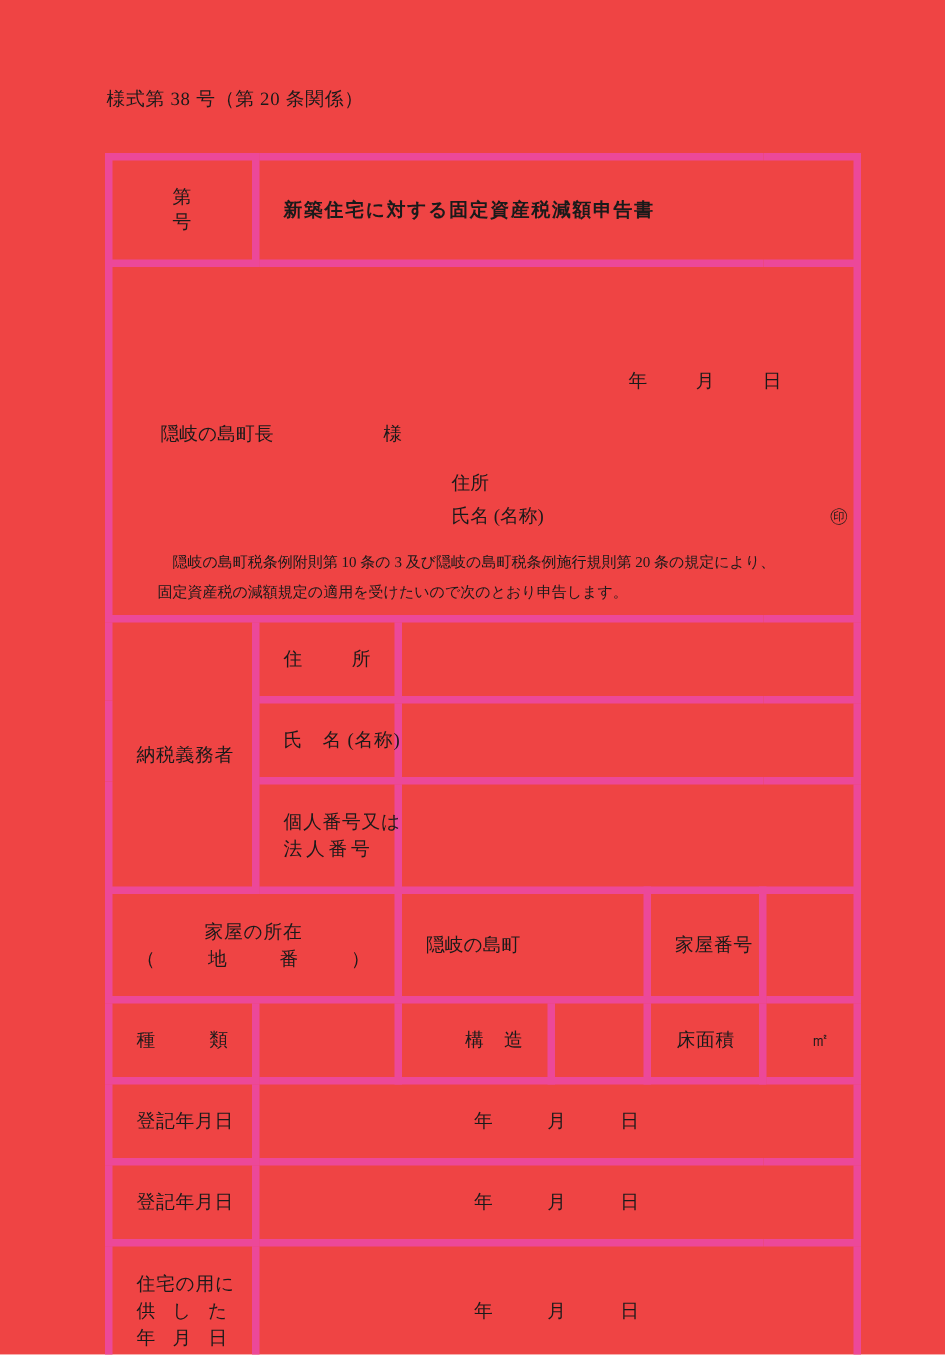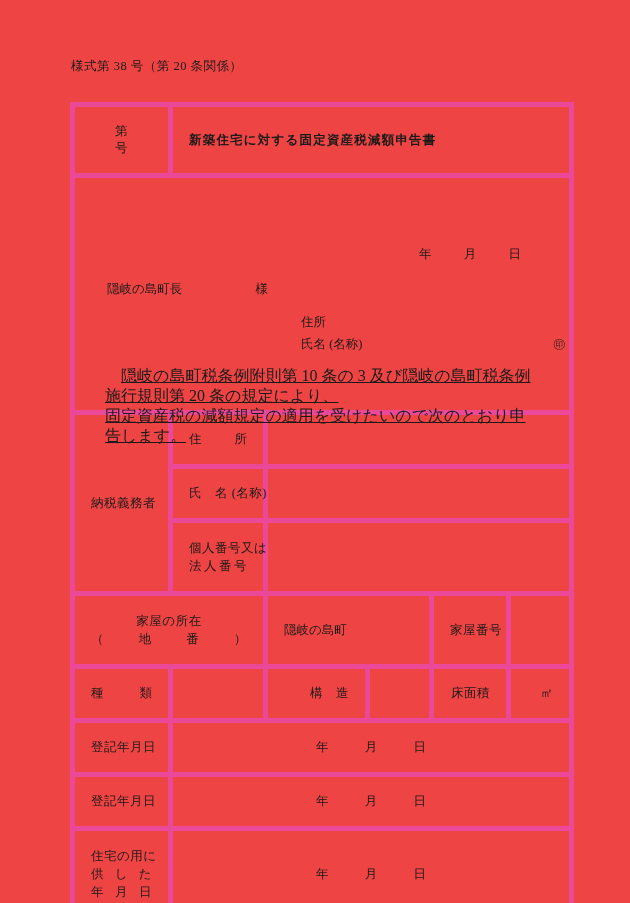--- a/index.html
+++ b/index.html
@@ -110,23 +110,22 @@
     left: 252px;
     top: 0;
     font-size: 12.5px;
   }
 
   .body-text {
     position: absolute;
     left: 14px;
     top: 172px;
     right: 14px;
-    font-size: 16px;
+    font-size: 10px;
     line-height: 20px;
-    text-decoration: underline;
   }
   .body-text p { margin: 0; }
   .body-text .indent { text-indent: 1em; }
 
   
   .lbl {
     text-align: right;
     letter-spacing: 0.5px;
     white-space: nowrap;
   }

